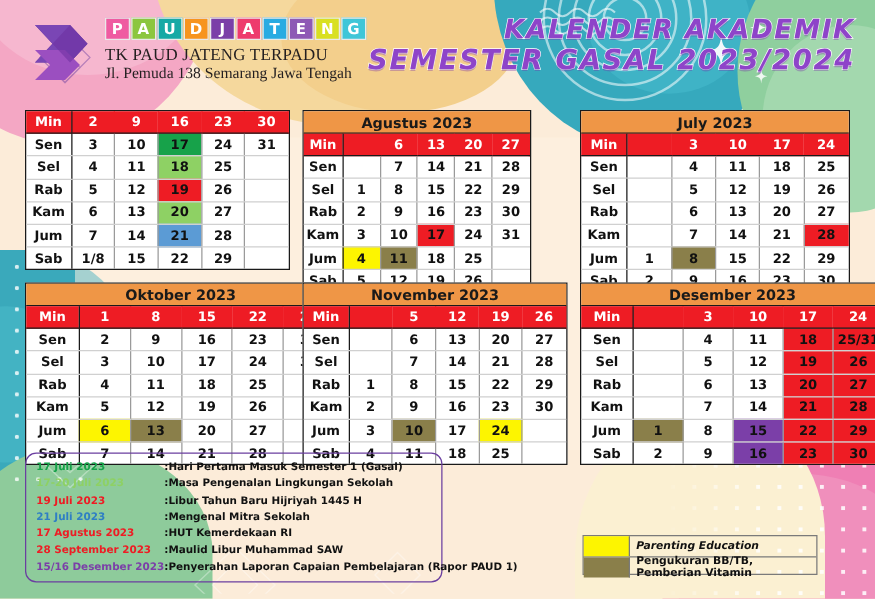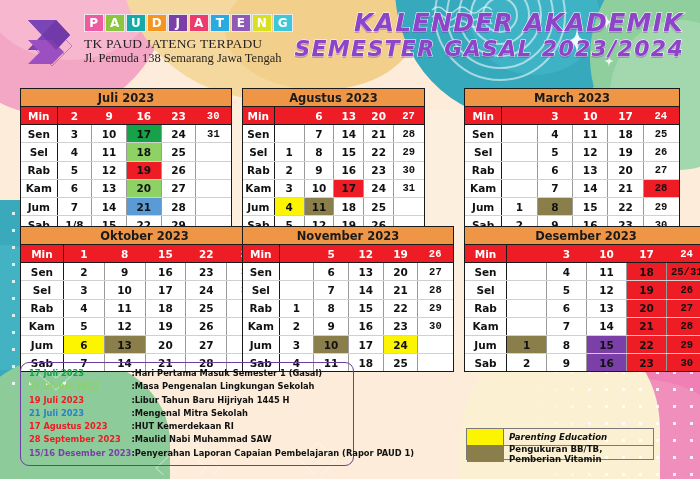--- a/index.html
+++ b/index.html
@@ -64,36 +64,36 @@
         color:#fff;font-weight:700;font-size:12px;font-family:"DejaVu Sans",sans-serif;
         border:1px solid #e9e9e9;box-sizing:border-box;}
   .brandname{position:absolute;left:84px;top:36px;font-family:"Liberation Serif",serif;
              font-size:13.5px;color:#231f20;letter-spacing:.2px;}
   .brandaddr{position:absolute;left:84px;top:51px;font-family:"Liberation Serif",serif;
              font-size:12.5px;color:#231f20;}
 
   #title{position:absolute;right:16px;top:10px;text-align:right;}
   #title div{
     font-family:"DejaVu Sans",sans-serif;font-weight:700;font-style:italic;
-    color:#8e44c9;font-size:25px;letter-spacing:1.3px;line-height:26px;
+    color:#8e44c9;font-size:21px;letter-spacing:1.3px;line-height:26px;
     -webkit-text-stroke:1.1px #ffffff;paint-order:stroke fill;
     text-shadow:0 2px 0 rgba(120,50,170,.35);
   }
   #title .l2{font-size:22px;}
 
   
   .cal{position:absolute;background:#fff;border:1.6px solid #1a1a1a;box-sizing:border-box;}
   .cal .cap{background:#ef9646;border-bottom:1.6px solid #1a1a1a;height:17px;
             display:flex;align-items:center;justify-content:center;
             font-weight:700;font-size:11.5px;color:#1a1a1a;font-family:"DejaVu Sans",sans-serif;}
   table.grid{border-collapse:collapse;width:100%;table-layout:fixed;}
   table.grid td{height:17.2px;text-align:center;font-size:10.5px;font-weight:700;
                 font-family:"DejaVu Sans",sans-serif;color:#111;
                 border-right:1px solid #9a9a9a;border-bottom:1px solid #d0d0d0;padding:0;}
-  table.grid td:last-child{border-right:none;font-family:Liberation Mono, monospace;}
+  table.grid td:last-child{border-right:none;}
   table.grid tr:last-child td{border-bottom:none;}
   table.grid .daylbl{width:17%;border-right:1.4px solid #1a1a1a;}
   table.grid tr.hdr td{background:#ee1c24;color:#fff;border-bottom:1.4px solid #1a1a1a;
                        border-right:1px solid #ee1c24;}
   table.grid tr.hdr td.daylbl{border-right:1.4px solid #1a1a1a;}
   .c-red{background:#ee1c24;color:#fff;}
   .c-dgreen{background:#17a24a;color:#fff;}
   .c-lgreen{background:#8ed164;color:#1a1a1a;}
   .c-blue{background:#5b9bd5;color:#1a1a1a;}
   .c-yellow{background:#fdf500;color:#1a1a1a;}
@@ -207,21 +207,20 @@
     <div class="brandaddr">Jl. Pemuda 138 Semarang Jawa Tengah</div>
 
     <div id="title">
       <div class="l1">KALENDER AKADEMIK</div>
       <div class="l2">SEMESTER GASAL 2023/2024</div>
     </div>
   </div>
 
   <div id="months-container">
       <div class="cal" style="left: 20px; top: 88px; width: 212px;">
-        <div class="cap">Juli 2023</div>
         <table class="grid">
           <tbody>
             <tr class="hdr">
               <td class="daylbl">Min</td>
               <td>2</td>
               <td>9</td>
               <td>16</td>
               <td>23</td>
               <td>30</td>
             </tr>
@@ -333,21 +332,21 @@
               <td>5</td>
               <td>12</td>
               <td>19</td>
               <td>26</td>
               <td></td>
             </tr>
           </tbody>
         </table>
       </div>
       <div class="cal" style="left: 464px; top: 88px; width: 216px;">
-        <div class="cap">March 2023</div>
+        <div class="cap">July 2023</div>
         <table class="grid">
           <tbody>
             <tr class="hdr">
               <td class="daylbl">Min</td>
               <td></td>
               <td>3</td>
               <td>10</td>
               <td>17</td>
               <td>24</td>
             </tr>
@@ -617,21 +616,21 @@
             <td class="ds">Mengenal Mitra Sekolah</td>
           </tr>
           <tr>
             <td class="dt" style="color: rgb(238, 28, 36);">17 Agustus 2023</td>
             <td class="sep">:</td>
             <td class="ds">HUT Kemerdekaan RI</td>
           </tr>
           <tr>
             <td class="dt" style="color: rgb(238, 28, 36);">28 September 2023</td>
             <td class="sep">:</td>
-            <td class="ds">Maulid Nabi Muhammad SAW</td>
+            <td class="ds">Maulid Libur Muhammad SAW</td>
           </tr>
           <tr>
             <td class="dt" style="color: rgb(123, 63, 168);">15/16 Desember 2023</td>
             <td class="sep">:</td>
             <td class="ds">Penyerahan Laporan Capaian Pembelajaran (Rapor PAUD 1)</td>
           </tr>
         </tbody>
       </table>
   </div>
 

